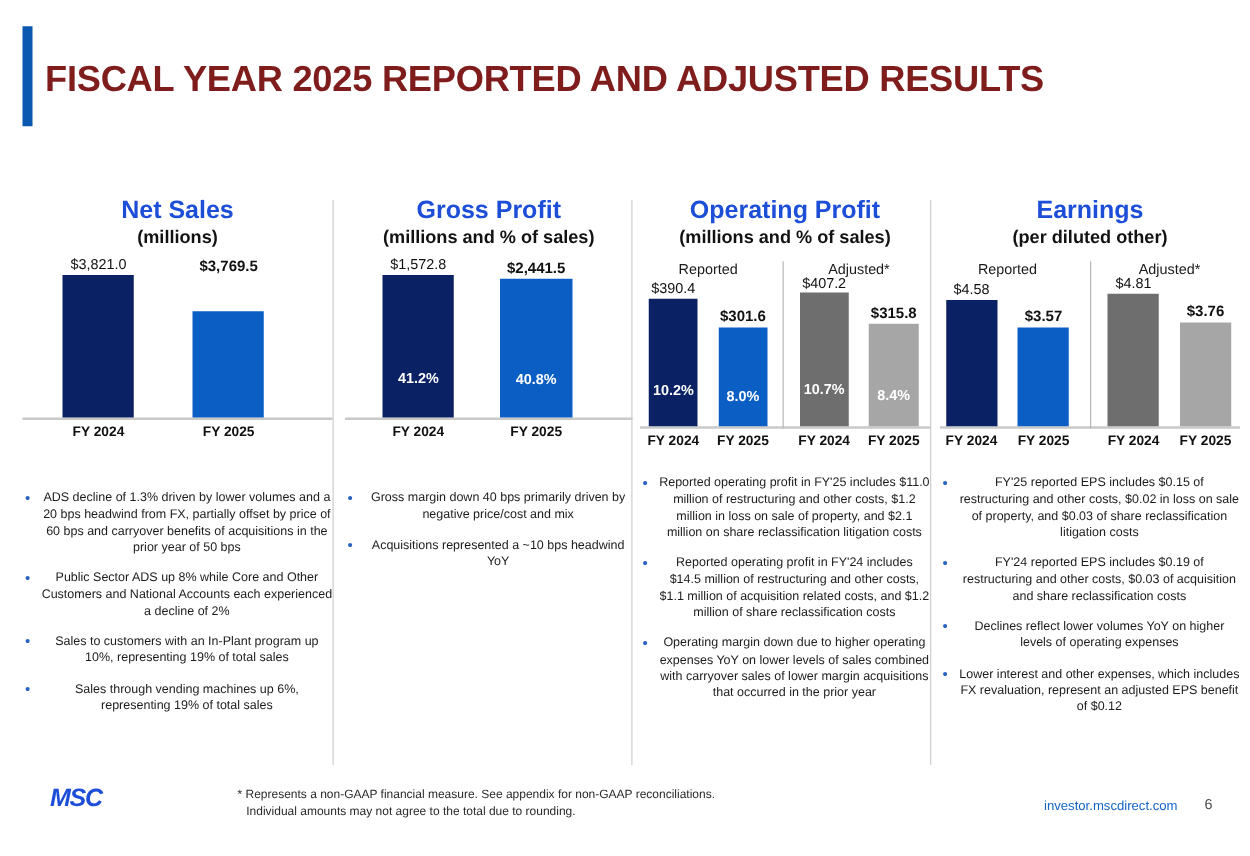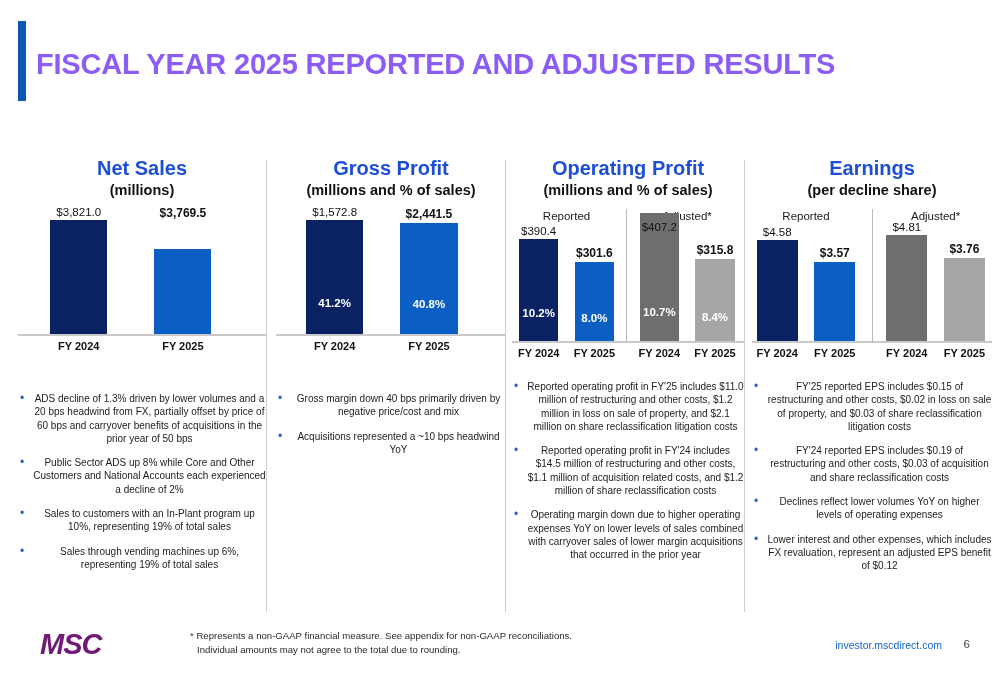--- a/index.html
+++ b/index.html
@@ -12,21 +12,21 @@
   .slide { position: relative; width: 1000px; height: 685px; background: #fff; }
 
   
   .title-accent {
     position: absolute; left: 18px; top: 21px;
     width: 8px; height: 80px; background: #0a58b0;
   }
   .title {
     position: absolute; left: 36px; top: 48px;
     font-size: 29px; font-weight: bold; letter-spacing: -0.2px;
-    color: #8b5cf6; white-space: nowrap;
+    color: #7f1d1d; white-space: nowrap;
   }
 
   
   .panels { position: absolute; left: 0; top: 158px; width: 1000px; height: 460px; }
   .panel { position: absolute; top: 0; height: 460px; }
   .panel.p1 { left: 18px;  width: 248px; }
   .panel.p2 { left: 276px; width: 230px; }
   .panel.p3 { left: 512px; width: 232px; }
   .panel.p4 { left: 752px; width: 240px; }
 
@@ -94,22 +94,22 @@
     font-size: 10px; line-height: 1.33; color: #1c1c1c; text-align: center;
   }
   .bullet::before {
     content: "\2022"; position: absolute; left: 2px; top: -1px;
     color: #2a62c4; font-size: 12px;
   }
 
   
   .logo {
     position: absolute; left: 40px; top: 628px;
-    font-size: 29px; font-weight: bold; font-style: italic;
-    color: #701a75; letter-spacing: -1px;
+    font-size: 20px; font-weight: bold; font-style: italic;
+    color: #1d4ed8; letter-spacing: -1px;
     font-family: "Liberation Sans", sans-serif;
   }
   .footnote {
     position: absolute; left: 190px; top: 629px;
     font-size: 9.6px; line-height: 1.5; color: #2a2a2a;
   }
   .footnote .l2 { padding-left: 7px; }
   .weburl {
     position: absolute; right: 58px; top: 639px;
     font-size: 10.5px; color: #1565c8;
@@ -203,21 +203,21 @@
             <div class="bar" style="left: 3%; width: 17%; height: 101.919px;">
               <div class="rect" style="height: 100%; background: rgb(10, 34, 100);"></div>
               <div class="vlabel" style="bottom: 103.919px;">$390.4</div>
               <div class="inlabel" style="bottom: 22.4221px;">10.2%</div>
             </div>
             <div class="bar" style="left: 27%; width: 17%; height: 78.7363px;">
               <div class="rect" style="height: 100%; background: rgb(11, 95, 196);"></div>
               <div class="vlabel bold" style="bottom: 80.7363px;">$301.6</div>
               <div class="inlabel" style="bottom: 17.322px;">8.0%</div>
             </div>
-            <div class="bar" style="left: 55%; width: 17%; height: 128px;">
+            <div class="bar" style="left: 55%; width: 17%; height: 107px;">
               <div class="rect" style="height: 100%; background: rgb(110, 110, 110);"></div>
               <div class="vlabel" style="bottom: 108.304px;">$407.2</div>
               <div class="inlabel" style="bottom: 23.387px;">10.7%</div>
             </div>
             <div class="bar" style="left: 79%; width: 17%; height: 82.4434px;">
               <div class="rect" style="height: 100%; background: rgb(166, 166, 166);"></div>
               <div class="vlabel bold" style="bottom: 84.4434px;">$315.8</div>
               <div class="inlabel" style="bottom: 18.1375px;">8.4%</div>
             </div>
           </div>
@@ -230,21 +230,21 @@
       </div>
       <div class="bullets" id="bul2">
           <div class="bullet">Reported operating profit in FY'25 includes $11.0 million of restructuring and other costs, $1.2 million in loss on sale of property, and $2.1 million on share reclassification litigation costs</div>
           <div class="bullet">Reported operating profit in FY'24 includes $14.5 million of restructuring and other costs, $1.1 million of acquisition related costs, and $1.2 million of share reclassification costs</div>
           <div class="bullet">Operating margin down due to higher operating expenses YoY on lower levels of sales combined with carryover sales of lower margin acquisitions that occurred in the prior year</div>
         </div>
     </div>
 
     <div class="panel p4">
       <div class="panel-title">Earnings</div>
-      <div class="panel-sub">(per decline share)</div>
+      <div class="panel-sub">(per diluted other)</div>
       <div class="chart four">
         <div class="grouplabels" id="grp3">
             <div class="grouplabel" style="left: 22.5%; transform: translateX(-50%);">Reported</div>
             <div class="grouplabel" style="left: 76.5%; transform: translateX(-50%);">Adjusted*</div>
           </div>
         <div class="plot four" id="plot3">
             <div class="baseline" style="left: 0px; right: 0px;"></div>
             <div class="grpdiv" style="left: 50%; top: -16px; height: 134px;"></div>
             <div class="bar" style="left: 2%; width: 17%; height: 101.017px;">
               <div class="rect" style="height: 100%; background: rgb(10, 34, 100);"></div>

